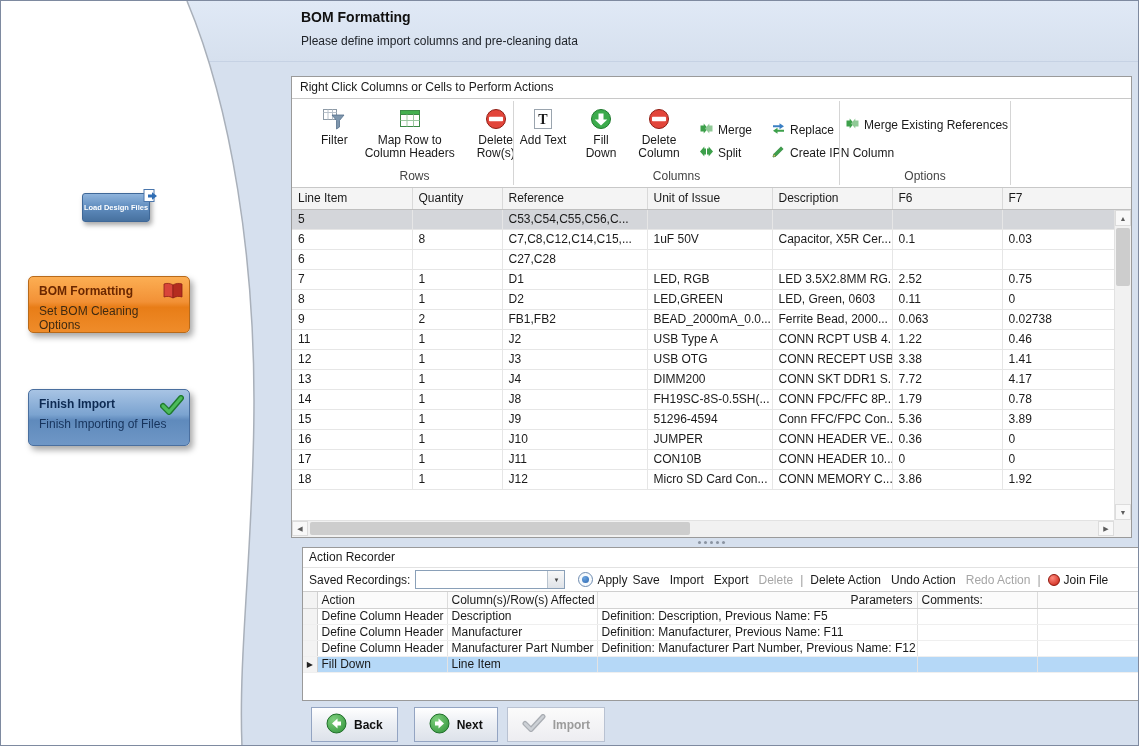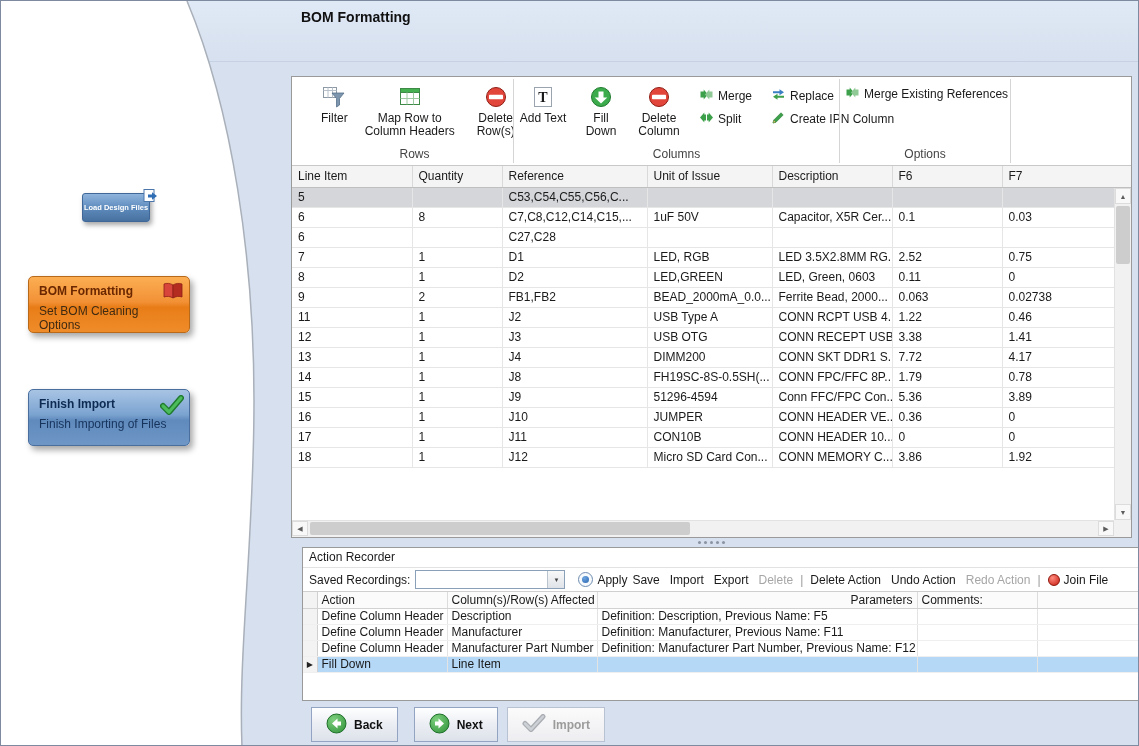--- a/index.html
+++ b/index.html
@@ -46,21 +46,21 @@
   .grp-opts{width:170px;}
   .grp-body{display:flex;flex:1;align-items:flex-start;padding-top:5px;}
   .grp-label{text-align:center;color:#444;padding:2px 0 4px;}
   .vsep{width:1px;background:#d5d5d5;margin:2px 0;flex:none;}
   .rib-fill{flex:1;}
   .big-btn{display:flex;flex-direction:column;align-items:center;padding:2px 5px 0;cursor:pointer;}
   .big-btn .ic{height:26px;display:flex;align-items:center;}
   .big-btn .lbl{font-size:12px;line-height:13px;text-align:center;margin-top:2px;}
   .lbl-wide{width:104px;}
   .lbl-narrow{width:48px;}
-  .small-grid{display:grid;grid-template-rows:22px 22px;grid-auto-flow:column;align-content:start;margin:3px 8px 0 12px;column-gap:20px;row-gap:1px;}
+  .small-grid{display:grid;grid-template-rows:22px 22px;grid-auto-flow:column;align-content:start;margin:15px 8px 0 12px;column-gap:20px;row-gap:1px;}
   .small-btn{display:flex;align-items:center;gap:5px;cursor:pointer;white-space:nowrap;}
 
   
   .grid-wrap{position:relative;flex:1;overflow:hidden;background:#fff;}
   .grid-scroll{position:absolute;left:0;top:0;right:17px;bottom:17px;overflow:hidden;}
   table.grid{border-collapse:collapse;table-layout:fixed;width:822px;}
   table.grid th{height:21px;background:#f4f4f4;border-right:1px solid #d9d9d9;border-bottom:1px solid #bfbfbf;
     font-weight:400;text-align:left;padding:0 0 0 6px;white-space:nowrap;overflow:hidden;box-sizing:border-box;}
   table.grid td{height:20px;border-right:1px solid #e6e6e6;border-bottom:1px solid #e6e6e6;
     padding:0 0 0 6px;white-space:nowrap;overflow:hidden;box-sizing:border-box;}
@@ -125,20 +125,21 @@
 
   <div class="header-band"></div>
 
   <svg class="swoosh" viewBox="0 0 1139 746" preserveAspectRatio="none">
     <path d="M186,0 C232,110 253,260 253,400 C253,540 237,650 241,746 L0,746 L0,0 Z" fill="#ffffff"></path>
     <path d="M186,0 C232,110 253,260 253,400 C253,540 237,650 241,746" fill="none" stroke="#a9b0ba" stroke-width="1.5"></path>
   </svg>
 
   <div class="page-header">
     <div class="page-title">BOM Formatting</div>
+    <div class="page-subtitle">Please define import columns and pre-cleaning data</div>
   </div>
 
   <div class="step step-load">
     <span class="ttl">Load Design Files</span>
     <span class="badge">
       <svg width="15" height="15" viewBox="0 0 15 15">
         <rect x="1" y="1.5" width="10" height="12" fill="#fff" stroke="#4a76ac"></rect>
         <path d="M5 6.5 h4 V4.2 L14 8 9 11.8 V9.5 H5 z" fill="#2f6db4"></path>
       </svg>
     </span>
@@ -160,20 +161,21 @@
     <div class="sub">Finish Importing of Files</div>
     <span class="badge">
       <svg width="24" height="20" viewBox="0 0 24 20">
         <path d="M3 11 L9 17 L21 3" fill="none" stroke="#1f7a2e" stroke-width="6" stroke-linecap="round" stroke-linejoin="round"></path>
         <path d="M3 11 L9 17 L21 3" fill="none" stroke="#4cbb5b" stroke-width="3.2" stroke-linecap="round" stroke-linejoin="round"></path>
       </svg>
     </span>
   </div>
 
   <div class="panel main-panel">
+    <div class="hint-bar">Right Click Columns or Cells to Perform Actions</div>
 
     <div class="ribbon">
       <div class="grp grp-rows">
         <div class="grp-body">
           <div class="big-btn">
             <span class="ic">
               <svg width="24" height="24" viewBox="0 0 24 24">
                 <rect x="1.5" y="2.5" width="13" height="10" fill="#fff" stroke="#8d9aa6"></rect>
                 <path d="M1.5 5.5 h13 M6 2.5 v10 M10.5 2.5 v10" stroke="#b9c2cb" fill="none"></path>
                 <path d="M10 8 h12 l-4.5 5.5 v6.5 l-3 2 v-8.5 z" fill="#7e96ad" stroke="#55708c" stroke-width="0.8"></path>
@@ -275,21 +277,21 @@
             </div>
           </div>
         </div>
         <div class="grp-label">Columns</div>
       </div>
 
       <div class="vsep"></div>
 
       <div class="grp grp-opts">
         <div class="grp-body" style="padding-left:6px;">
-          <div class="small-btn" style="margin-top:4px;">
+          <div class="small-btn" style="margin-top:13px;">
             <span>
               <svg width="13" height="13" viewBox="0 0 13 13">
                 <path d="M0.5 3.5 h3.2 V1.4 L8 6.5 3.7 11.6 V9.5 H0.5 z" fill="#3da04b"></path>
                 <path d="M12.5 3.5 h-3.2 V1.4 L5 6.5 l4.3 5.1 V9.5 h3.2 z" fill="#8fc996"></path>
               </svg>
             </span>
             <span>Merge Existing References</span>
           </div>
         </div>
         <div class="grp-label">Options</div>

